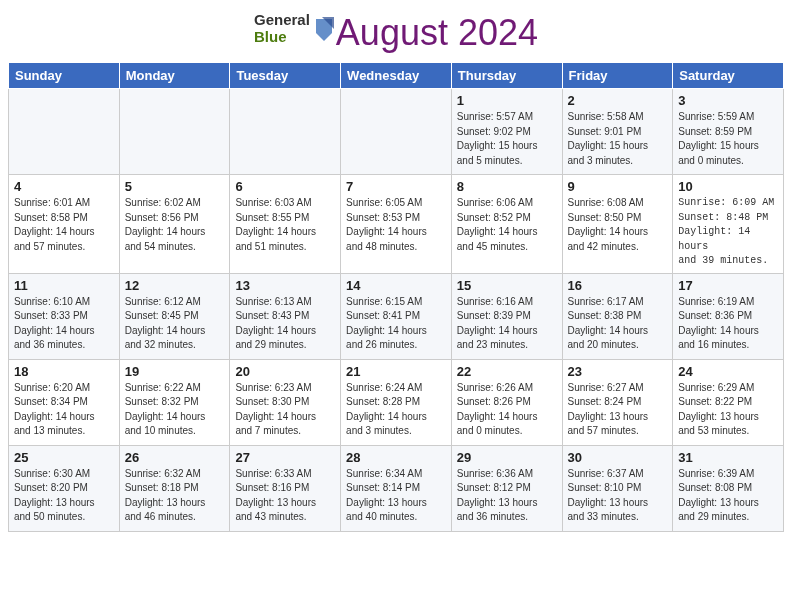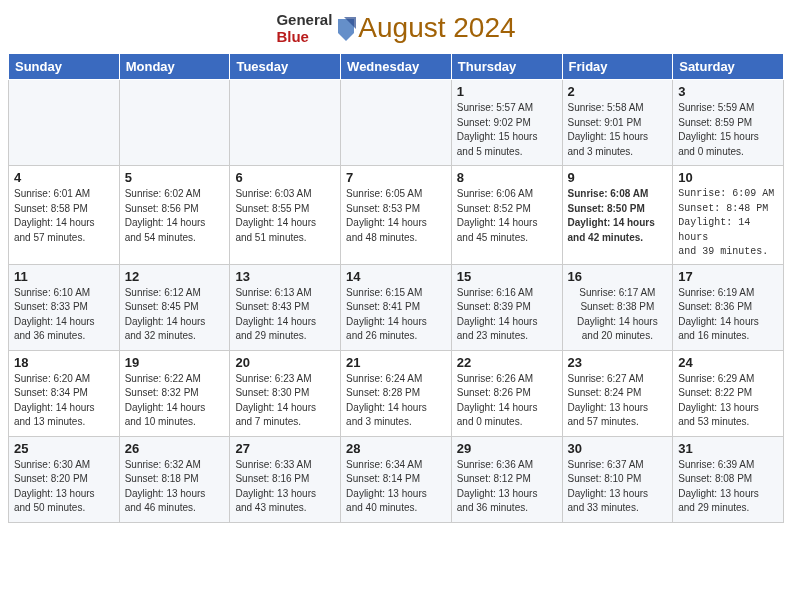--- a/index.html
+++ b/index.html
@@ -3,25 +3,25 @@
   <meta charset="utf-8">
   <style>
     * { margin: 0; padding: 0; box-sizing: border-box; }
     body { width: 792px; height: 612px; font-family: Arial, sans-serif; background: #fff; overflow: hidden; }
 
     .header { display: flex; justify-content: center; align-items: flex-start; padding: 12px 18px 8px 18px; }
 
     .logo { display: flex; align-items: center; gap: 0; }
     .logo-text { display: flex; flex-direction: column; line-height: 1.1; }
     .logo-general { font-size: 15px; font-weight: bold; color: #333; }
-    .logo-blue { font-size: 15px; font-weight: bold; color: #b91c1c; }
+    .logo-blue { font-size: 15px; font-weight: bold; color: #4d7c0f; }
     .logo-icon { width: 24px; height: 28px; margin-left: 2px; }
 
     .title-block { text-align: right; }
-    .month-year { font-size: 28px; font-weight: normal; color: #a16207; }
+    .month-year { font-size: 36px; font-weight: normal; color: #701a75; }
     .location { font-size: 16px; color: #555; }
 
     .calendar { width: 100%; border-collapse: collapse; margin: 0 0 2px 0; }
     .calendar th {
       background: #3a6abf;
       color: #fff;
       text-align: left;
       padding: 5px 6px;
       font-size: 13px;
       font-weight: bold;
@@ -138,21 +138,21 @@
           </td>
           <td>
             <span class="day-num">8</span>
             <div class="day-info" style="white-space: pre-line;">Sunrise: 6:06 AM
 Sunset: 8:52 PM
 Daylight: 14 hours
 and 45 minutes.</div>
           </td>
           <td>
             <span class="day-num">9</span>
-            <div class="day-info" style="white-space: pre-line; font-weight: bold;">Sunrise: 6:08 AM
+            <div class="day-info" style="white-space: pre-line;">Sunrise: 6:08 AM
 Sunset: 8:50 PM
 Daylight: 14 hours
 and 42 minutes.</div>
           </td>
           <td>
             <span class="day-num">10</span>
             <div class="day-info" style="white-space: pre-line; font-family: Liberation Mono, monospace;">Sunrise: 6:09 AM
 Sunset: 8:48 PM
 Daylight: 14 hours
 and 39 minutes.</div>
@@ -189,21 +189,21 @@
           </td>
           <td>
             <span class="day-num">15</span>
             <div class="day-info" style="white-space: pre-line;">Sunrise: 6:16 AM
 Sunset: 8:39 PM
 Daylight: 14 hours
 and 23 minutes.</div>
           </td>
           <td>
             <span class="day-num">16</span>
-            <div class="day-info" style="white-space: pre-line; text-align: center;">Sunrise: 6:17 AM
+            <div class="day-info" style="white-space: pre-line;">Sunrise: 6:17 AM
 Sunset: 8:38 PM
 Daylight: 14 hours
 and 20 minutes.</div>
           </td>
           <td>
             <span class="day-num">17</span>
             <div class="day-info" style="white-space: pre-line;">Sunrise: 6:19 AM
 Sunset: 8:36 PM
 Daylight: 14 hours
 and 16 minutes.</div>

